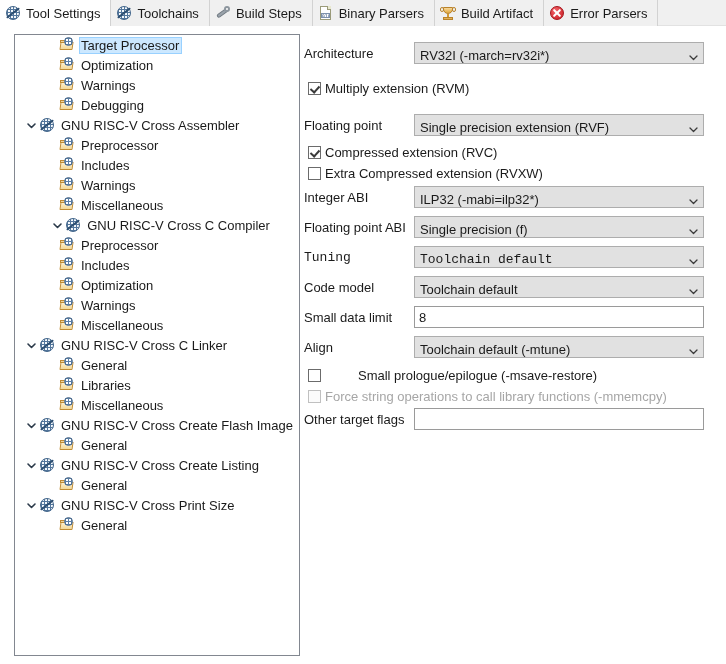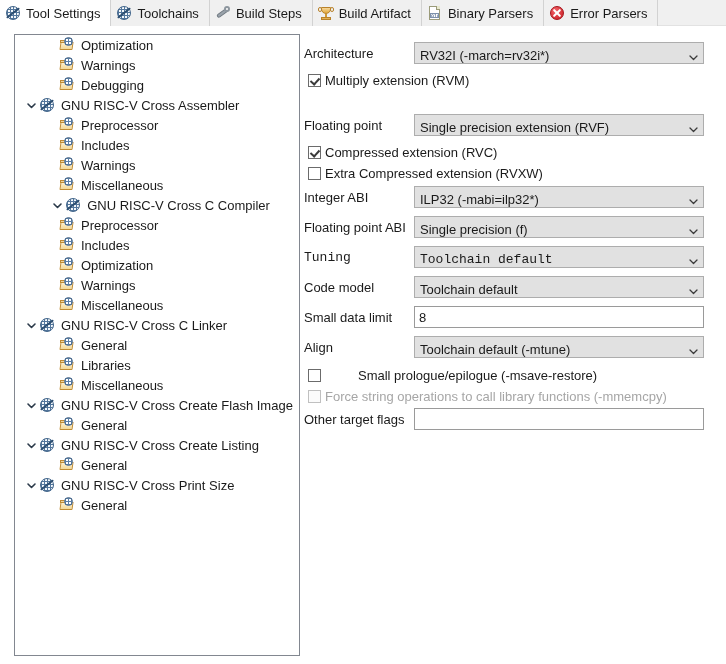--- a/index.html
+++ b/index.html
@@ -369,50 +369,59 @@
       <span class="tab-label">Toolchains</span>
     </div>
     <div class="tab">
       <span class="wrench-ico tabicon">
         <span class="wh"></span>
         <span class="whead"></span>
       </span>
       <span class="tab-label">Build Steps</span>
     </div>
     <div class="tab">
+      <span class="doc-ico tabicon">
+        <span class="page"></span>
+        <span class="fold"></span>
+        <span class="bits">010</span>
+      </span>
+      <span class="tab-label">Binary Parsers</span>
+    </div>
+    <div class="tab">
       <span class="trophy-ico tabicon">
         <span class="hl"></span>
         <span class="hr"></span>
         <span class="cup"></span>
         <span class="stem"></span>
         <span class="base"></span>
       </span>
       <span class="tab-label">Build Artifact</span>
-    </div>
-    <div class="tab">
-      <span class="doc-ico tabicon">
-        <span class="page"></span>
-        <span class="fold"></span>
-        <span class="bits">010</span>
-      </span>
-      <span class="tab-label">Binary Parsers</span>
     </div>
     <div class="tab">
       <span class="err-ico tabicon">
         <span class="circ"></span>
         <span class="x1"></span>
         <span class="x2"></span>
       </span>
       <span class="tab-label">Error Parsers</span>
     </div>
     <div id="tabbar-fill"></div>
   </div>
 
 <div id="content">
   <div id="treepanel">
+      <div class="tree-row selected" style="padding-left: 28px;">
+        <span class="tree-chevron"></span>
+        <span class="folder-ico tree-icon">
+          <span class="ftab"></span>
+          <span class="fbody"></span>
+          <span class="mesh"></span>
+        </span>
+        <span class="tree-label">Target Processor</span>
+      </div>
       <div class="tree-row" style="padding-left: 28px;">
         <span class="tree-chevron"></span>
         <span class="folder-ico tree-icon">
           <span class="ftab"></span>
           <span class="fbody"></span>
           <span class="mesh"></span>
         </span>
         <span class="tree-label">Optimization</span>
       </div>
       <div class="tree-row" style="padding-left: 28px;">
@@ -646,21 +655,21 @@
         <span class="flabel">Architecture</span>
         <div class="combo">
           <span class="cval">RV32I (-march=rv32i*)</span>
           <span class="carrow">
             <svg width="11" height="11" viewBox="0 0 11 11">
               <path d="M2 4 L5.5 7.5 L9 4" fill="none" stroke="#3b3b3b" stroke-width="1.3" stroke-linecap="round" stroke-linejoin="round"></path>
             </svg>
           </span>
         </div>
       </div>
-      <div class="checkrow" style="top: 36px;">
+      <div class="checkrow" style="top: 44px;">
         <span class="cbox checked"></span>
         <span class="cb-label">Multiply extension (RVM)</span>
       </div>
       <div class="frow" style="top: 80px; width: 400px;">
         <span class="flabel">Floating point</span>
         <div class="combo">
           <span class="cval">Single precision extension (RVF)</span>
           <span class="carrow">
             <svg width="11" height="11" viewBox="0 0 11 11">
               <path d="M2 4 L5.5 7.5 L9 4" fill="none" stroke="#3b3b3b" stroke-width="1.3" stroke-linecap="round" stroke-linejoin="round"></path>

